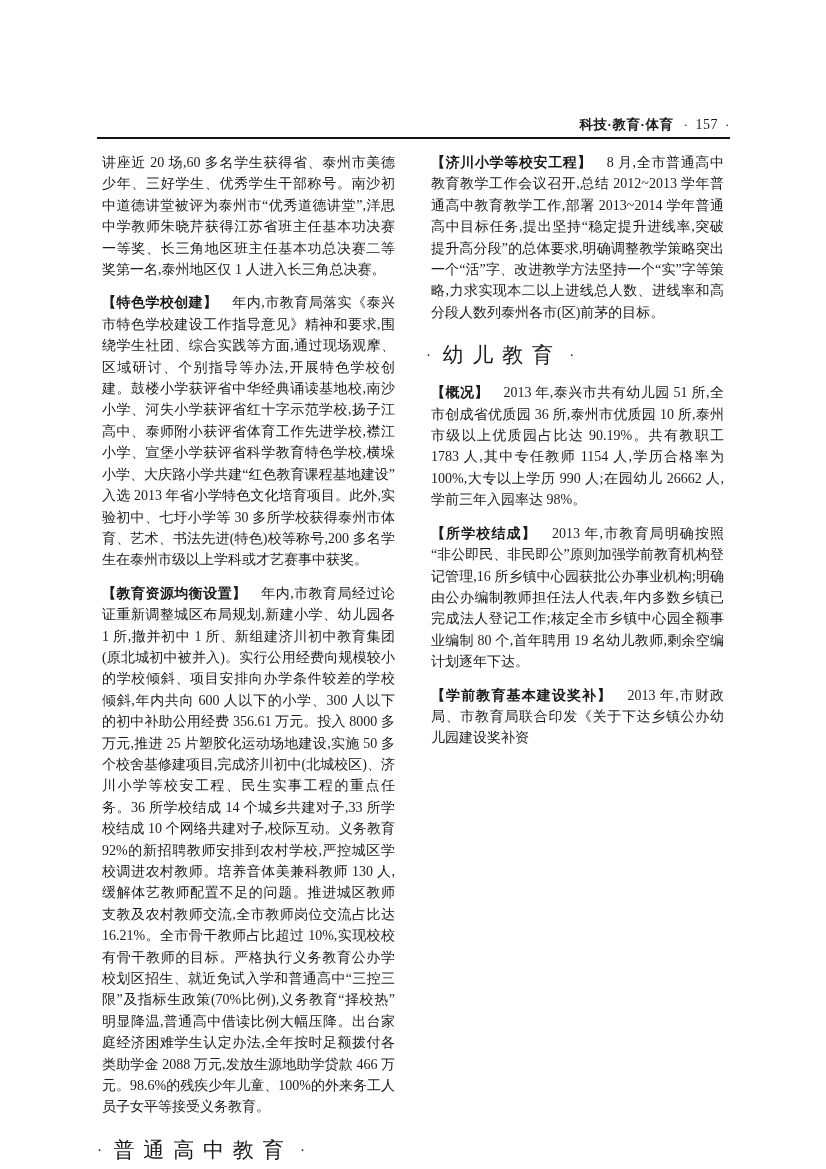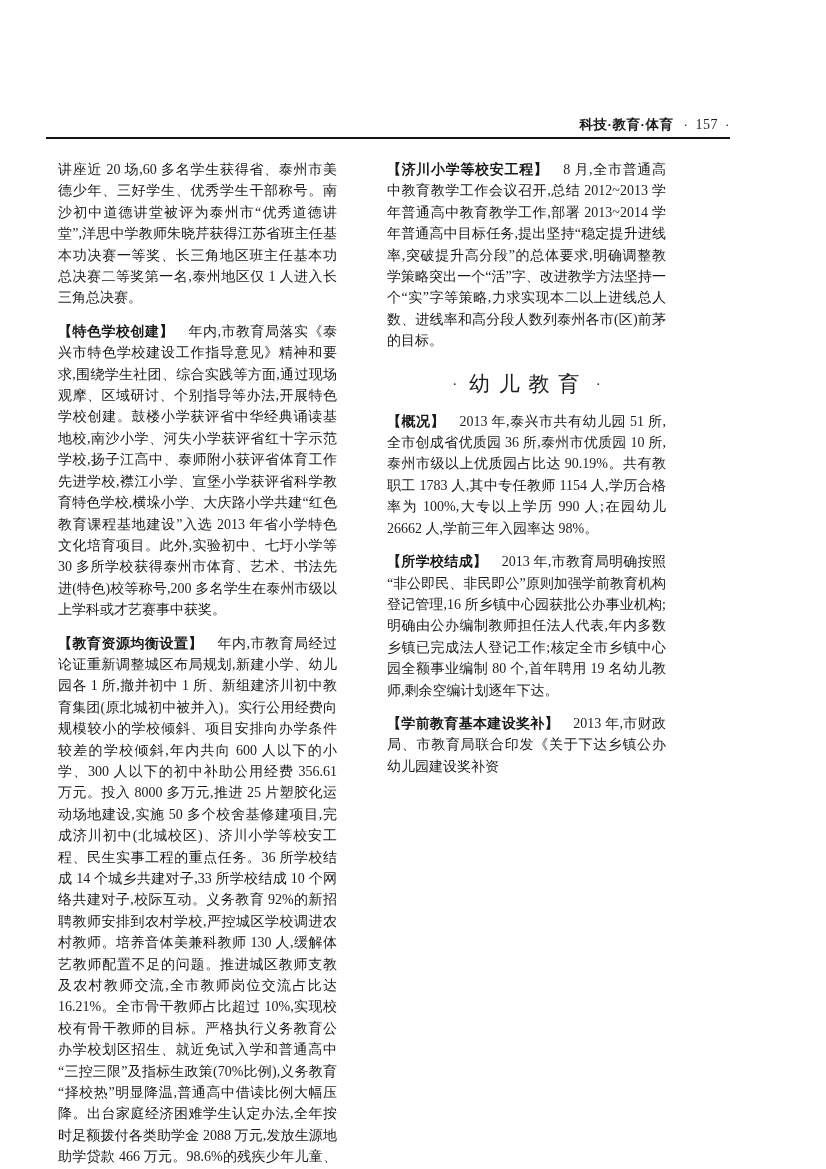--- a/index.html
+++ b/index.html
@@ -7,21 +7,21 @@
     padding: 0;
     background: #ffffff;
   }
   .page {
     position: relative;
     width: 826px;
     height: 1169px;
     margin: 0 auto;
     background: #ffffff;
     box-sizing: border-box;
-    padding: 116px 96px 0 46px;
+    padding: 116px 96px 0 97px;
     font-family: "Liberation Serif", "DejaVu Serif", serif;
     color: #1b1b1b;
     overflow: hidden;
   }
   .running-head {
     text-align: right;
     font-size: 13.5px;
     line-height: 17px;
     letter-spacing: 0.5px;
     white-space: nowrap;
@@ -48,30 +48,29 @@
   .columns {
     display: flex;
     gap: 26px;
     margin-top: 8px;
   }
   .col { width: 303px; }
   .para {
     font-size: 14px;
     line-height: 21.4px;
     text-align: justify;
-    margin: 12px;
+    margin: 5px;
   }
   .para + .para,
   .section-heading + .para { margin-top: 12px; }
   .entry-title {
     font-family: "Liberation Sans", "DejaVu Sans", sans-serif;
     font-weight: bold;
   }
   .section-heading {
-    text-align: center;
     font-size: 21px;
     line-height: 30px;
     margin: 17px 0 11px;
     white-space: nowrap;
   }
   .section-title {
     letter-spacing: 0.42em;
     margin-left: 0.55em;
     text-indent: 0;
   }

